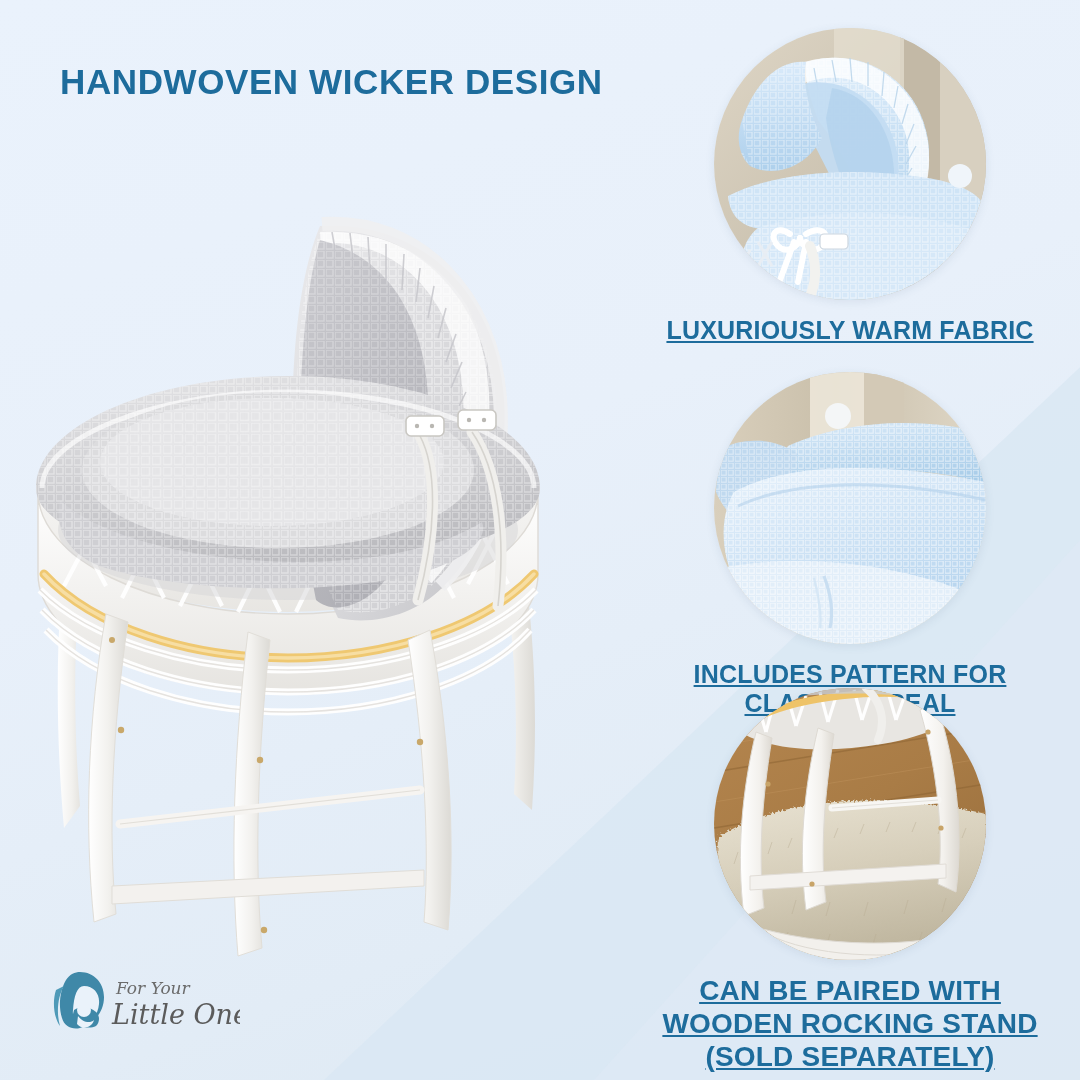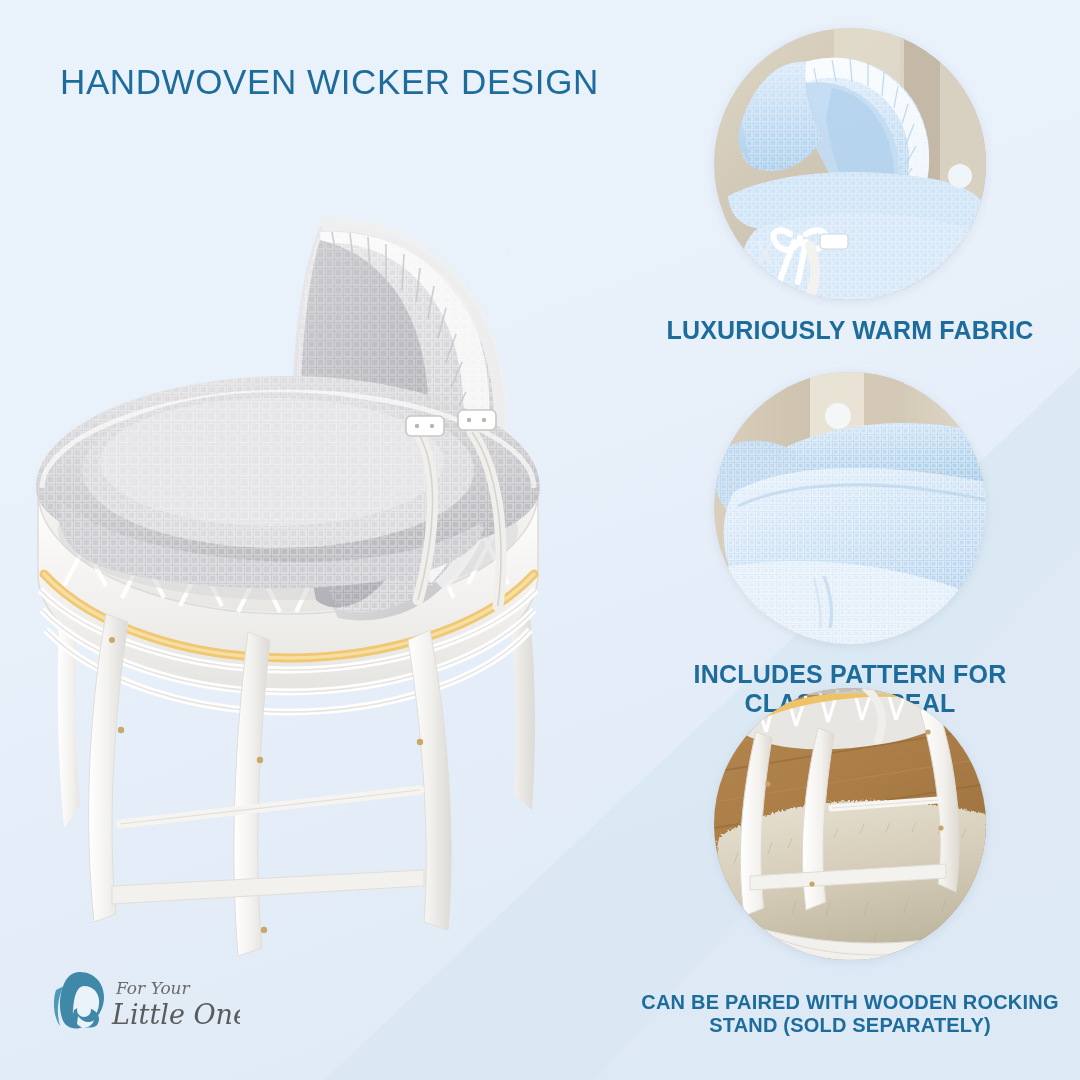--- a/index.html
+++ b/index.html
@@ -24,45 +24,46 @@
   #bg-wedge2 {
     position:absolute; inset:0;
     background:#dfeaf5;
     clip-path:polygon(100% 50%, 100% 100%, 55% 100%);
     opacity:.6;
   }
 
   
   #headline {
     position:absolute; left:60px; top:62px;
-    font-size:35px; font-weight:normal; letter-spacing:.6px;
+    font-size:35px; font-weight:bold; letter-spacing:.6px;
     color:#1d6c9c; white-space:nowrap;
   }
 
   
   #main-photo { position:absolute; left:20px; top:170px; width:620px; height:800px; }
   #main-photo svg { width:100%; height:100%; display:block; }
 
   
   .feature { position:absolute; left:640px; width:420px; text-align:center; }
   .feature-circle {
     width:272px; height:272px; border-radius:50%;
     margin:0 auto; overflow:hidden; position:relative;
     box-shadow:0 2px 10px rgba(60,90,120,.10);
   }
   .feature-circle svg { width:100%; height:100%; display:block; }
   .feature-caption {
     margin-top:16px; color:#1d6c9c;
     font-size:25px; font-weight:bold; line-height:1.17;
     letter-spacing:.2px;
+    text-decoration:underline;
   }
   #feature-1 { top:28px; }
   #feature-2 { top:372px; }
   #feature-3 { top:688px; }
-  #feature-3 .feature-caption { font-size:20px; margin-top:31px; }
+  #feature-3 .feature-caption { font-size:28px; margin-top:15px; }
 
   
   #logo { position:absolute; left:50px; top:966px; width:190px; height:72px;text-align:right; }
   #logo svg { width:100%; height:100%; display:block; }
 </style>
 </head>
 <body>
 
 <div id="bg-base"></div>
 <div id="bg-wedge"></div>

